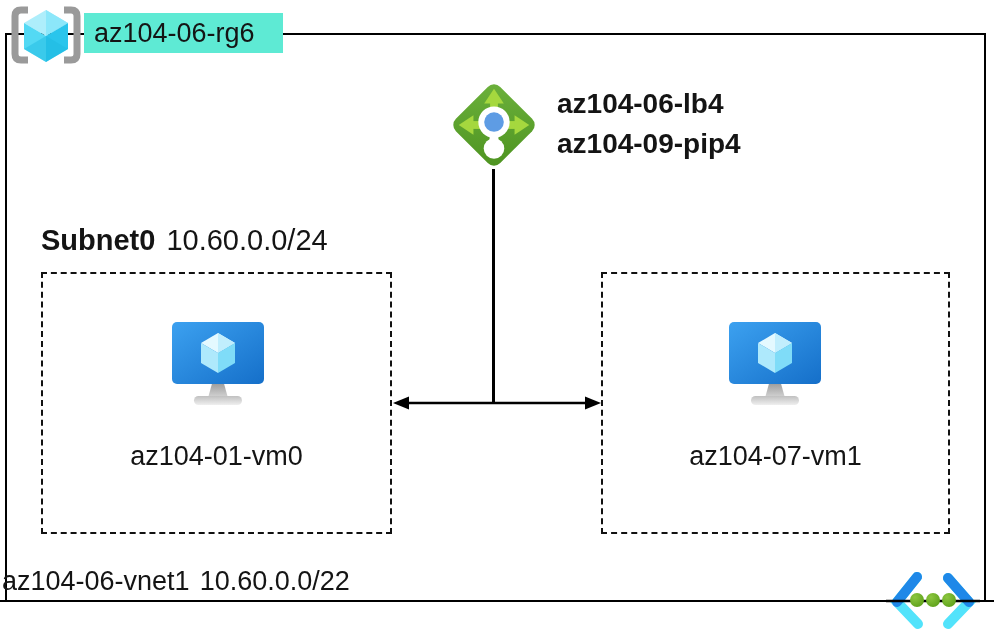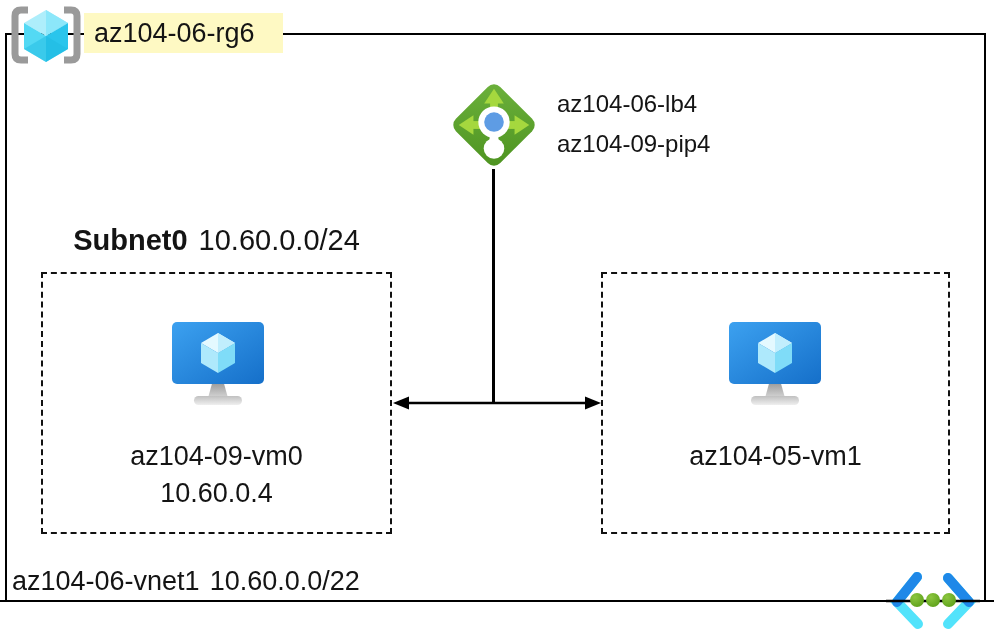--- a/index.html
+++ b/index.html
@@ -5,43 +5,43 @@
   html,body{margin:0;padding:0;background:#fff;}
   *{box-sizing:border-box;}
   .canvas{
     position:relative;width:994px;height:639px;background:#ffffff;overflow:hidden;
     font-family:"Liberation Sans","DejaVu Sans",sans-serif;color:#141414;
   }
   .abs{position:absolute;}
   
   .rg-rect{left:5px;top:33px;width:981px;height:567px;border:2px solid #000;border-bottom:none;}
   .bottom-line{left:0;top:600px;width:994px;height:2px;background:#000;}
-  .rg-label{left:84px;top:13px;height:40px;line-height:40px;background:#fef9c3;
+  .rg-label{left:84px;top:13px;height:40px;line-height:40px;background:#5eead4;
             padding:0 28px 0 10px;font-size:27px;white-space:nowrap;z-index:3;}
   .rg-icon{left:6px;top:2px;z-index:4;}
   
   .lb-icon{left:445px;top:76px;z-index:4;}
-  .lb-labels{left:557px;top:84px;font-size:24px;line-height:40px;white-space:nowrap;}
+  .lb-labels{left:557px;top:84px;font-size:28px;line-height:40px;white-space:nowrap;font-weight:bold;}
   .v-line{left:492px;top:169px;width:3px;height:234px;background:#000;}
   .h-arrow{left:392px;top:394px;}
   
   .subnet-box{top:272px;height:262px;border:2px dashed #111;}
   .box0{left:41px;width:351px;}
   .box1{left:601px;width:349px;}
-  .subnet-title{top:222px;height:36px;line-height:36px;text-align:center;font-size:29px;white-space:nowrap;}
+  .subnet-title{top:222px;height:36px;line-height:36px;font-size:29px;white-space:nowrap;}
   .subnet-title .cidr{margin-left:11px;font-weight:400;}
   .subnet-title .sname{font-weight:700;}
   .t0{left:41px;width:351px;} .t1{left:601px;width:349px;}
   
   .vm-icon{top:320px;z-index:2;}
   .vm0{left:170px;} .vm1{left:727px;}
   .vm-label{top:438px;text-align:center;font-size:27px;line-height:37px;}
   .l0{left:41px;width:351px;} .l1{left:601px;width:349px;}
   
-  .vnet-label{left:12px;top:564px;font-size:27px;line-height:34px;white-space:nowrap;z-index:3;}
+  .vnet-label{left:2px;top:564px;font-size:27px;line-height:34px;white-space:nowrap;z-index:3;}
   .vnet-label .cidr{margin-left:10px;}
   .vnet-icon{left:886px;top:565px;z-index:4;}
 </style>
 </head>
 <body>
 
 <div class="canvas">
 
   <div class="abs rg-rect"></div>
   <div class="abs bottom-line"></div>
@@ -134,25 +134,24 @@
     <rect x="2" y="2" width="92" height="62" rx="5" fill="url(#scr)"></rect>
     <g>
       <polygon points="48,13 65,23 48,33 31,23" fill="#e4f9ff"></polygon>
       <polygon points="48,13 65,23 48,33" fill="#c1eefd"></polygon>
       <polygon points="31,23 48,33 48,53 31,43" fill="#aee9fc"></polygon>
       <polygon points="65,23 48,33 48,53 65,43" fill="#7fdcf8"></polygon>
     </g>
   </svg>
 
   <div class="abs vm-label l0">
-    <div>az104-09-vm0</div>
-    <div>10.60.0.4</div>
+    <div>az104-01-vm0</div>
   </div>
   <div class="abs vm-label l1">
-    <div>az104-05-vm1</div>
+    <div>az104-07-vm1</div>
   </div>
 
   <div class="abs vnet-label">
     <span>az104-06-vnet1</span><span class="cidr">10.60.0.0/22</span>
   </div>
 
   <svg class="abs vnet-icon" width="94" height="70" viewBox="0 0 94 70">
     <defs>
       <radialGradient id="dot" cx="0.35" cy="0.3" r="0.9">
         <stop offset="0" stop-color="#8cc63f"></stop>

